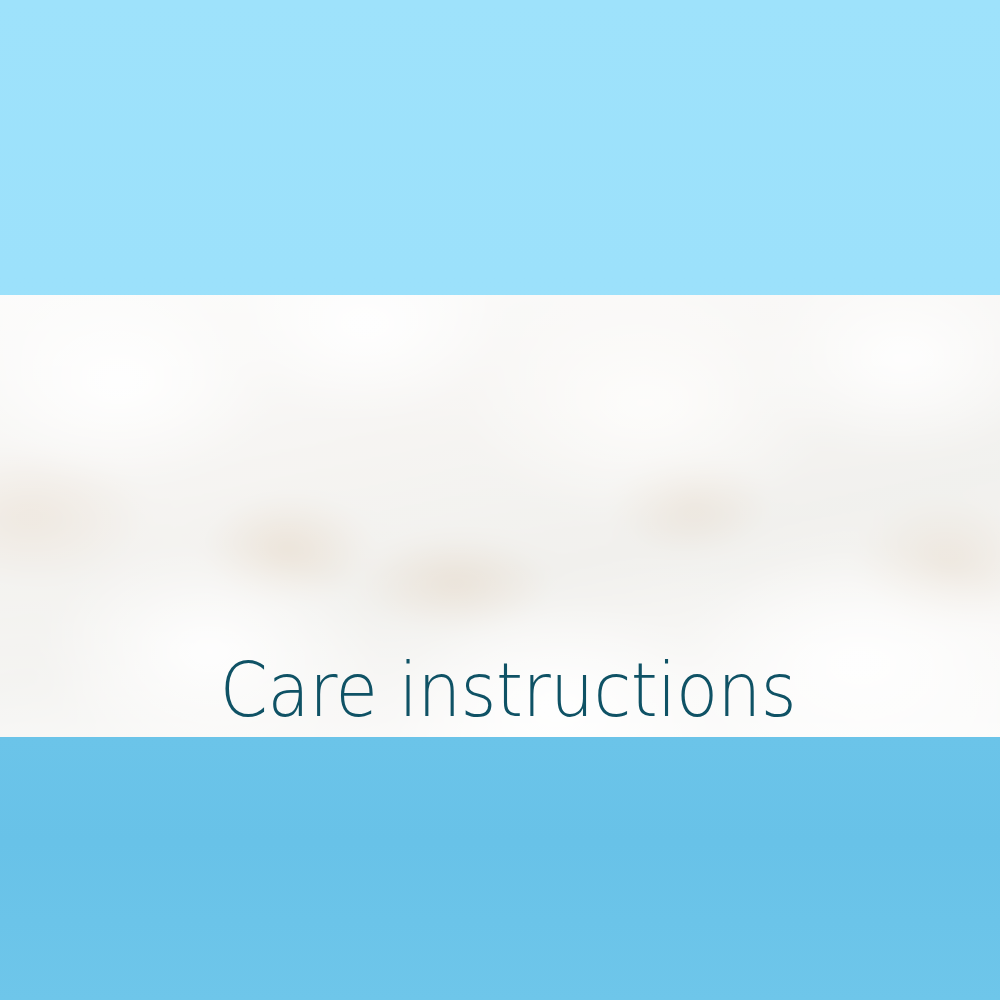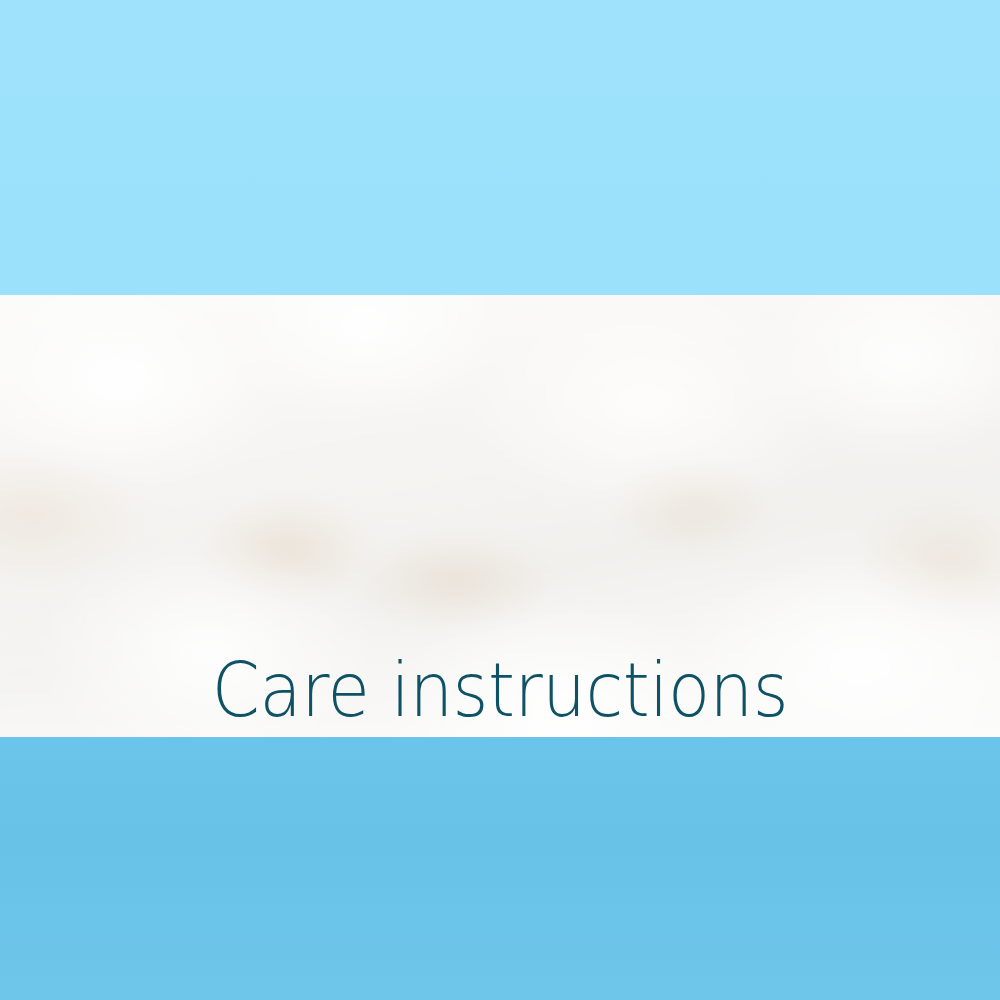--- a/index.html
+++ b/index.html
@@ -69,20 +69,21 @@
     background: linear-gradient(180deg,
                 rgba(255,255,255,0.46) 0%,
                 rgba(255,255,255,0.30) 30%,
                 rgba(255,255,255,0.26) 62%,
                 rgba(255,255,255,0.52) 100%);
   }
 
   #banner-content {
     position: absolute;
     inset: 0;
+    margin-left: 8px;
   }
 
   
   #title {
     position: absolute;
     left: 0;
     top: 358px;
     width: 1000px;
     text-align: center;
     font-family: "DejaVu Sans", sans-serif;

